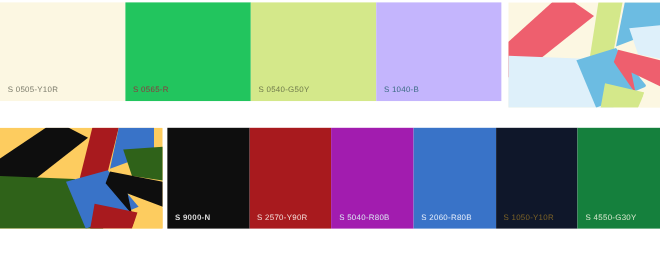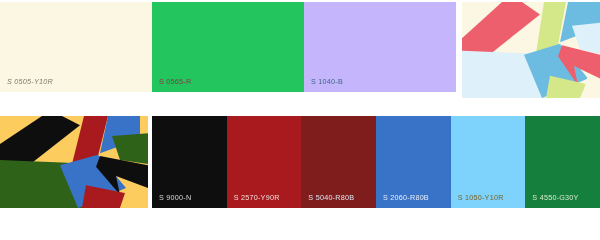--- a/index.html
+++ b/index.html
@@ -55,45 +55,48 @@
   .art.top-right   { left: 462px; top: 2px;   width: 138px; height: 96px; }
   .art.bottom-left { left: 0;     top: 116px; width: 148px; height: 92px; }
   .art svg { display: block; width: 100%; height: 100%; }
 </style>
 </head>
 <body>
 
 <div class="stage">
 
   <div class="palette top">
-      <div class="swatch" style="background: rgb(252, 247, 226); font-style: italic;">
+      <div class="swatch" style="background: rgb(252, 247, 226);">
         <span class="swatch-label" style="color: rgb(122, 122, 106);">S 0505-Y10R</span>
       </div>
       <div class="swatch" style="background: #22c55e;">
         <span class="swatch-label" style="color: rgb(143, 54, 64);">S 0565-R</span>
+      </div>
+      <div class="swatch" style="background: rgb(212, 232, 138);">
+        <span class="swatch-label" style="color: rgb(111, 122, 76);">S 0540-G50Y</span>
       </div>
       <div class="swatch" style="background: #c4b5fd;">
         <span class="swatch-label" style="color: rgb(58, 106, 131);">S 1040-B</span>
       </div>
     </div>
 
   <div class="palette bottom">
       <div class="swatch" style="background: rgb(14, 14, 14);">
-        <span class="swatch-label" style="color: rgb(216, 216, 216);">S 9000-N</span>
+        <span class="swatch-label" style="color: rgb(216, 216, 216); font-weight: bold;">S 9000-N</span>
       </div>
       <div class="swatch" style="background: rgb(168, 26, 30);">
         <span class="swatch-label" style="color: rgb(242, 220, 216);">S 2570-Y90R</span>
       </div>
-      <div class="swatch" style="background: #7f1d1d;">
+      <div class="swatch" style="background: #a21caf;">
         <span class="swatch-label" style="color: rgb(219, 231, 242);">S 5040-R80B</span>
       </div>
       <div class="swatch" style="background: rgb(57, 115, 200);">
         <span class="swatch-label" style="color: rgb(230, 238, 251);">S 2060-R80B</span>
       </div>
-      <div class="swatch" style="background: #7dd3fc; text-align: right;">
+      <div class="swatch" style="background: #0f172a; text-align: right;">
         <span class="swatch-label" style="color: rgb(125, 99, 39);">S 1050-Y10R</span>
       </div>
       <div class="swatch" style="background: #15803d;">
         <span class="swatch-label" style="color: rgb(217, 232, 207);">S 4550-G30Y</span>
       </div>
     </div>
 
   <div class="art top-right">
     <svg viewBox="0 0 138 138" preserveAspectRatio="none">
         <rect x="0" y="0" width="100%" height="100%" fill="#FCF7E2"></rect>

